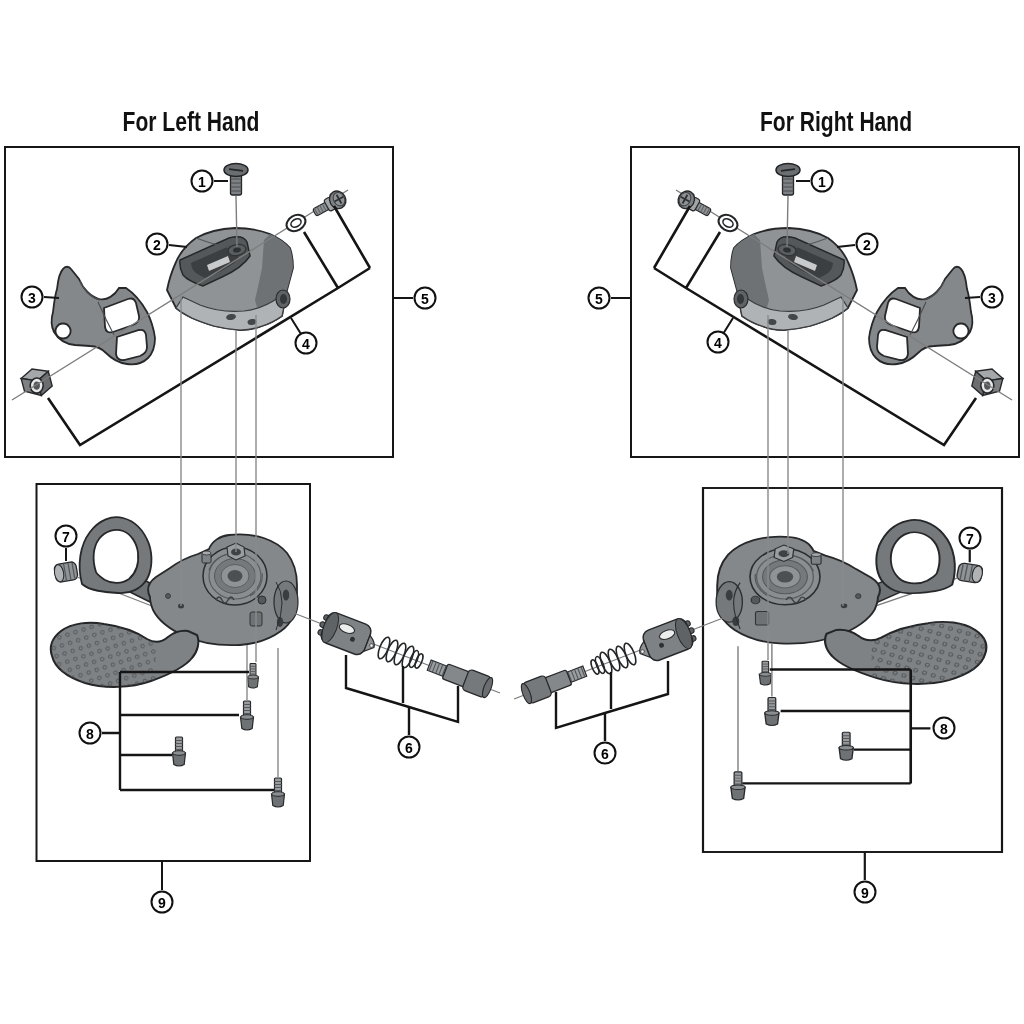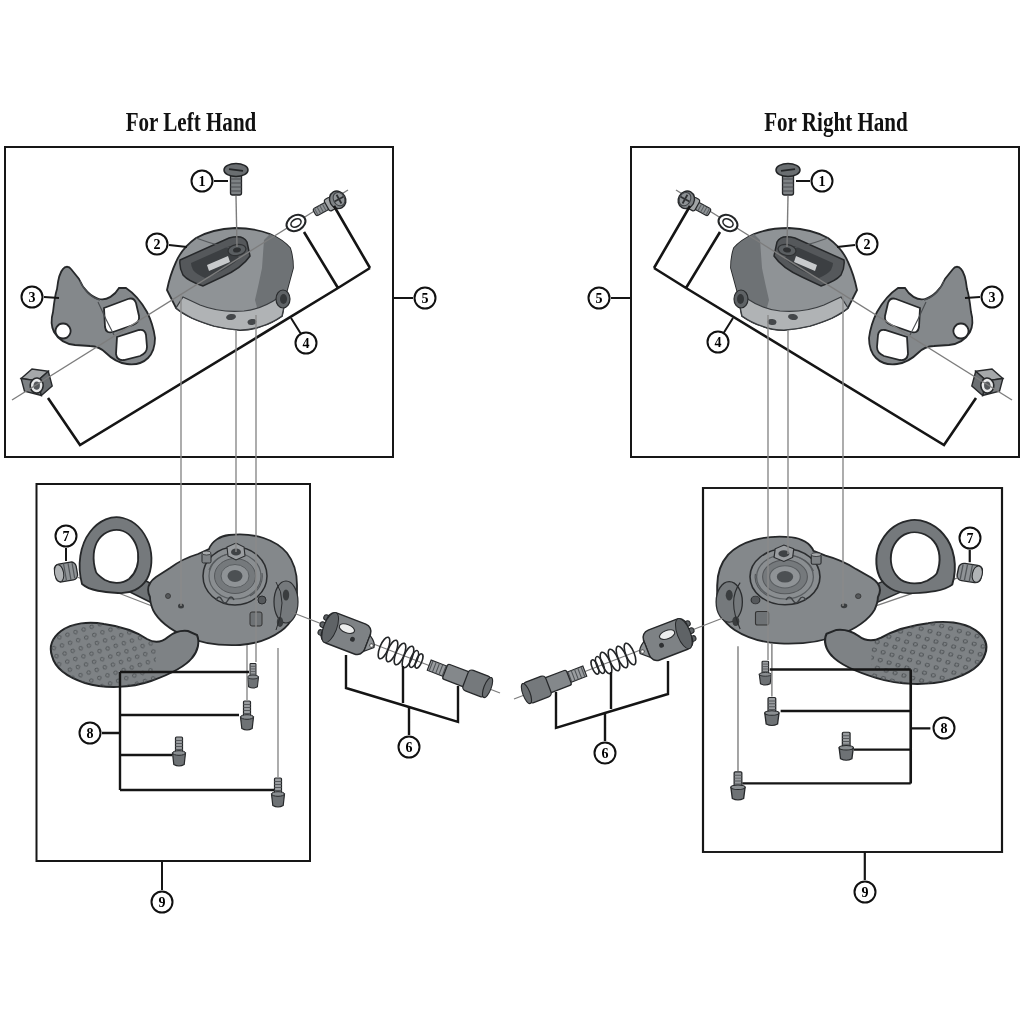--- a/index.html
+++ b/index.html
@@ -1,16 +1,16 @@
 <!DOCTYPE html>
 <html><head>
 <meta charset="utf-8">
 <style>
   html,body{margin:0;padding:0;background:#fff;}
-  .canvas{position:relative;width:1024px;height:1024px;background:#ffffff;overflow:hidden;font-family:Liberation Serif, serif;}
+  .canvas{position:relative;width:1024px;height:1024px;background:#ffffff;overflow:hidden;font-family:Liberation Sans, sans-serif;}
   .canvas svg{position:absolute;left:0;top:0;}
   .title{position:absolute;transform:translate(-50%,-50%) scaleX(0.78);font-weight:bold;font-size:27px;color:#111;white-space:nowrap;}
   .callout{position:absolute;width:23px;height:23px;box-sizing:border-box;border:2px solid #111;border-radius:50%;background:#fff;color:#000;font-weight:bold;font-size:14px;display:flex;align-items:center;justify-content:center;transform:translate(-50%,-50%);}
 </style>
 </head>
 <body>
 
 <div class="canvas">
 <svg width="1024" height="1024" viewBox="0 0 1024 1024">
 <defs>

